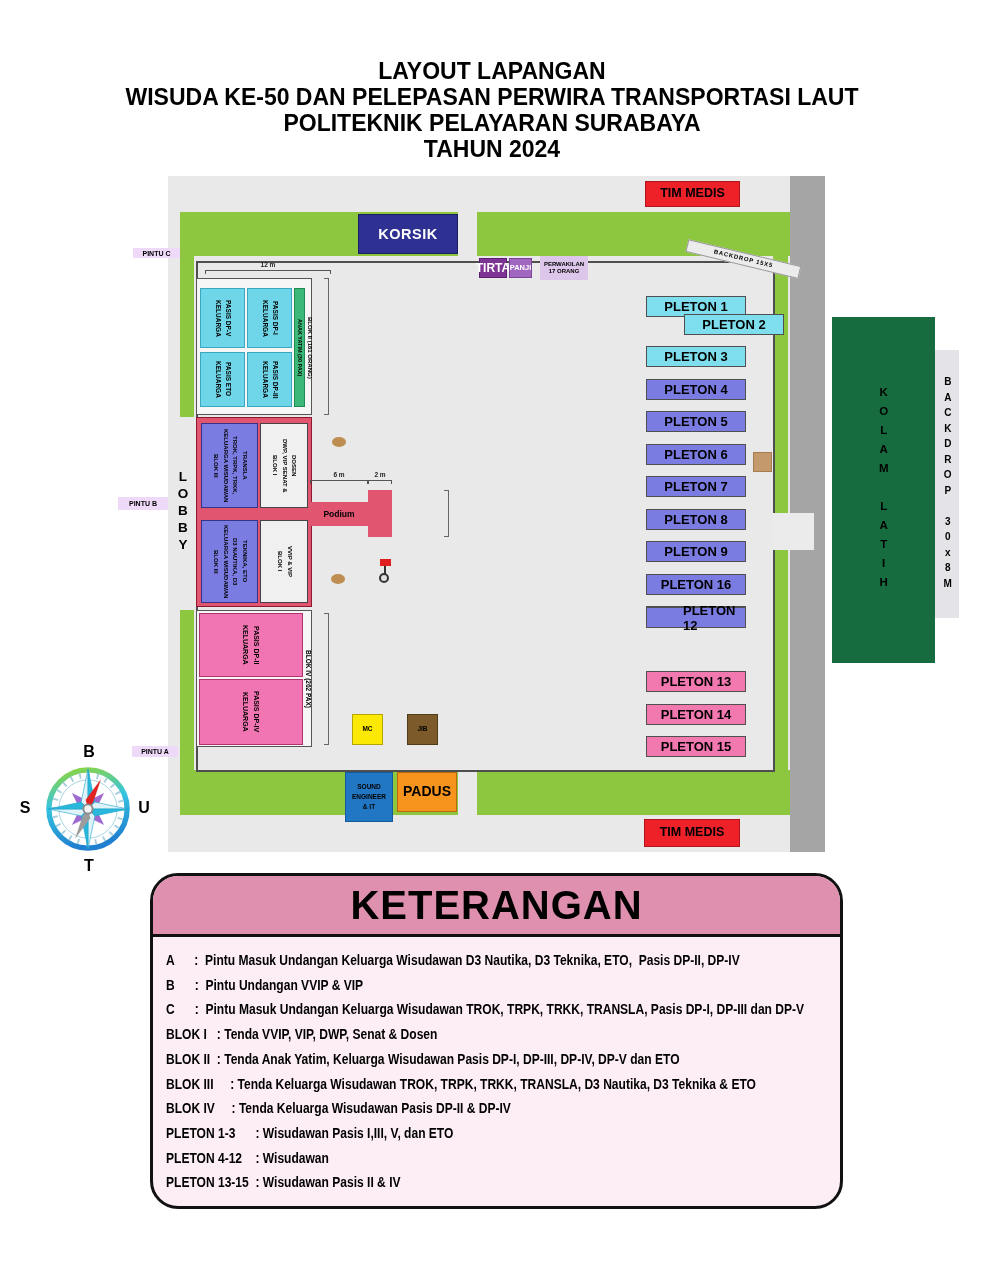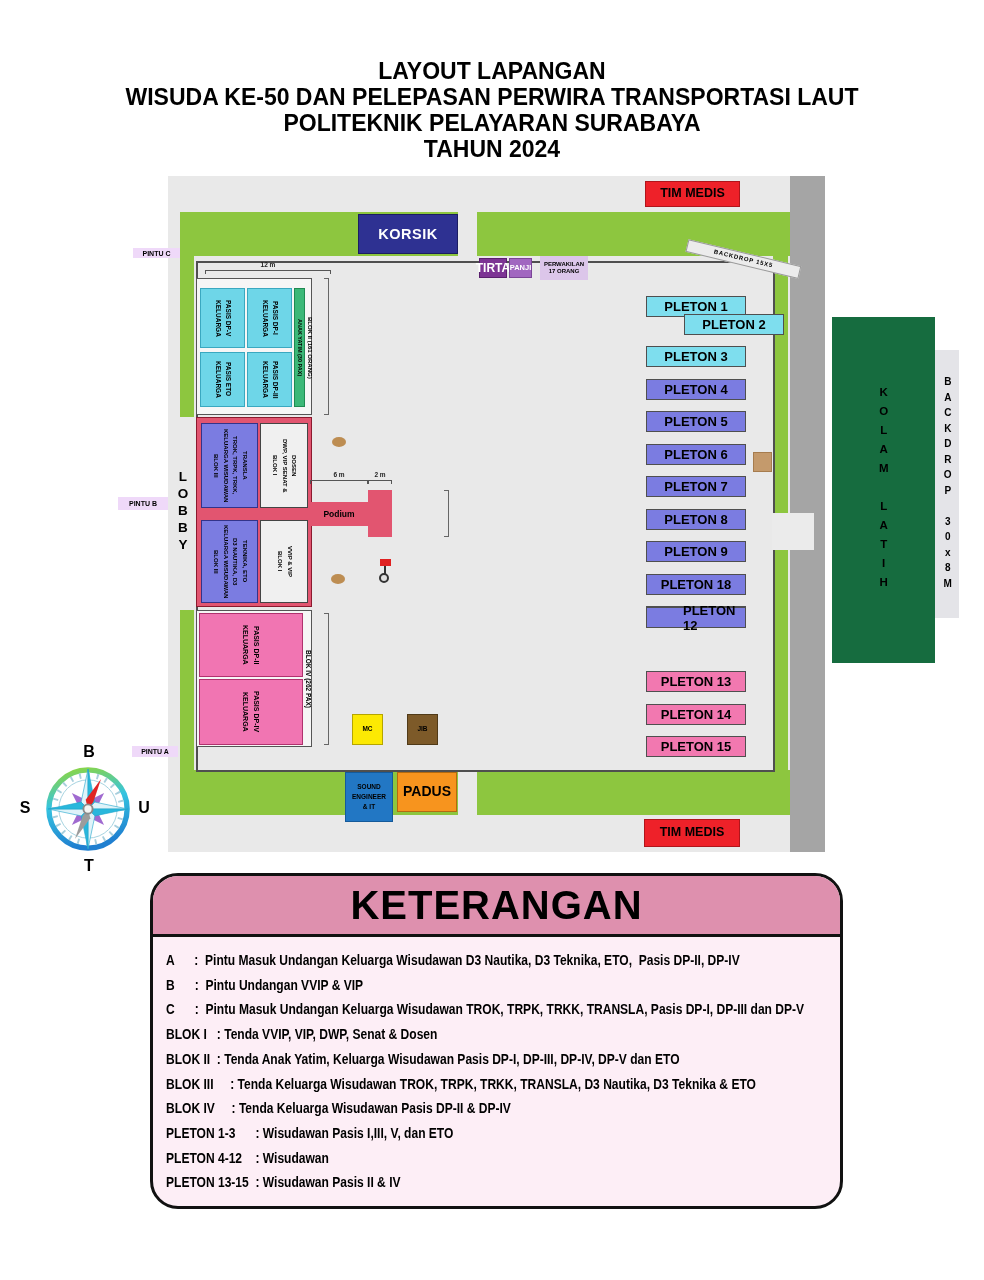--- a/index.html
+++ b/index.html
@@ -129,21 +129,21 @@
   <div class="abs" style="left:0;top:0;">
       <div class="pleton-box" style="top: 281px; background: rgb(126, 222, 238); margin-top: 15px;">PLETON 1</div>
       <div class="pleton-box" style="top: 314px; background: rgb(126, 222, 238); margin-left: 38px;">PLETON 2</div>
       <div class="pleton-box" style="top: 346px; background: rgb(126, 222, 238);">PLETON 3</div>
       <div class="pleton-box" style="top: 379px; background: rgb(123, 124, 225);">PLETON 4</div>
       <div class="pleton-box" style="top: 411px; background: rgb(123, 124, 225);">PLETON 5</div>
       <div class="pleton-box" style="top: 444px; background: rgb(123, 124, 225);">PLETON 6</div>
       <div class="pleton-box" style="top: 476px; background: rgb(123, 124, 225);">PLETON 7</div>
       <div class="pleton-box" style="top: 509px; background: rgb(123, 124, 225);">PLETON 8</div>
       <div class="pleton-box" style="top: 541px; background: rgb(123, 124, 225);">PLETON 9</div>
-      <div class="pleton-box" style="top: 574px; background: rgb(123, 124, 225);">PLETON 18</div>
+      <div class="pleton-box" style="top: 574px; background: rgb(123, 124, 225);">PLETON 16</div>
       <div class="pleton-box" style="top: 606px; background: rgb(123, 124, 225);">PLETON 11</div>
       <div class="pleton-box" style="top: 607px; background: rgb(123, 124, 225); padding-left: 36px;">PLETON 12</div>
       <div class="pleton-box" style="top: 671px; background: rgb(242, 120, 176);">PLETON 13</div>
       <div class="pleton-box" style="top: 704px; background: rgb(242, 120, 176);">PLETON 14</div>
       <div class="pleton-box" style="top: 736px; background: rgb(242, 120, 176);">PLETON 15</div>
     </div>
   <div class="abs" style="left:753px;top:452px;width:19px;height:20px;background:#c49a6c;border:1px solid #a67c4e;box-sizing:border-box;"></div>
 
   <div class="box upright" style="left:832px;top:317px;width:103px;height:346px;background:#166c3f;font-size:11.5px;letter-spacing:7px;">KOLAM LATIH</div>
   <div class="box upright" style="left:935px;top:350px;width:24px;height:268px;background:#e4e4e8;font-size:10px;letter-spacing:4.5px;">BACKDROP 30x8M</div>

